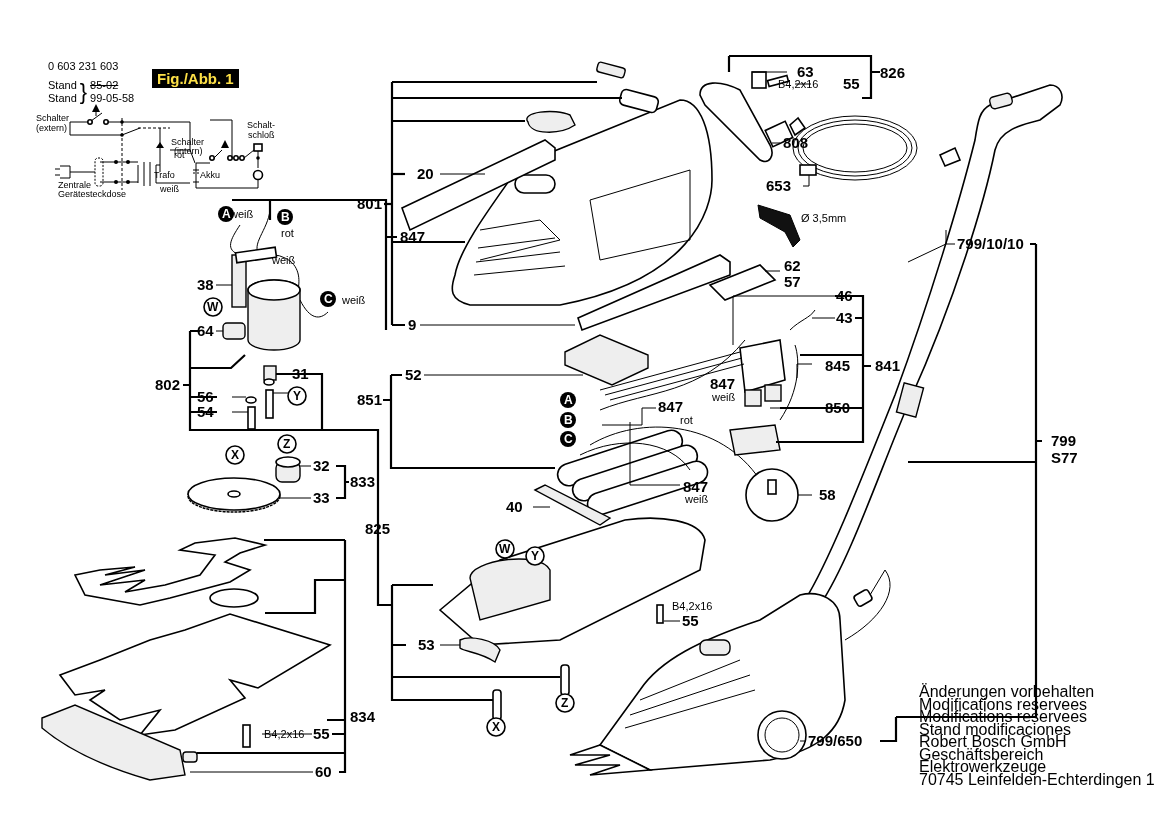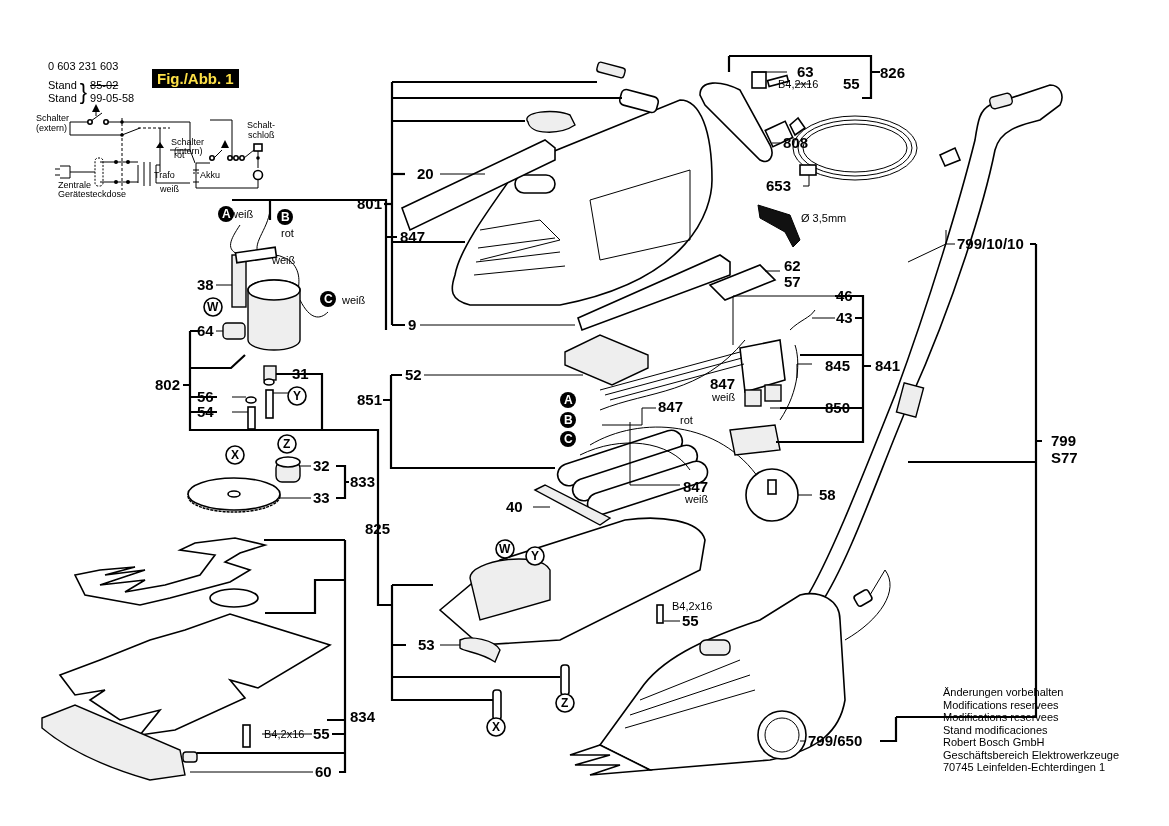--- a/index.html
+++ b/index.html
@@ -11,21 +11,21 @@
   .ln{stroke:#000;stroke-width:1;fill:none;}
   .br{stroke:#000;stroke-width:2.2;fill:none;}
   .part{stroke:#000;stroke-width:1.6;fill:#fff;}
   .partg{stroke:#000;stroke-width:1.4;fill:#eee;}
   .circ{stroke:#000;stroke-width:1.6;fill:#fff;}
   .dot{fill:#000;}
   .dotT{font-family:"Liberation Sans",sans-serif;font-weight:bold;font-size:12px;fill:#fff;}
   .circT{font-family:"Liberation Sans",sans-serif;font-weight:bold;font-size:12px;fill:#000;}
   #header{position:absolute;left:48px;top:60px;font-size:11px;line-height:13px;}
   #fig-badge{position:absolute;left:152px;top:69px;background:#000;color:#fde047;font-weight:bold;font-size:15px;padding:1px 5px;}
-  #footer{position:absolute;left:919px;top:686px;font-size:11px;line-height:12.5px;margin-left:24px;}
+  #footer{position:absolute;left:919px;top:686px;font-size:16px;line-height:12.5px;}
   #footer .b{font-weight:normal;}
   .strike{text-decoration:line-through;}
 </style>
 </head>
 <body>
 
 <div id="header">
   <div>0 603 231 603</div>
   <div style="margin-top:6px;display:flex;align-items:center;">
     <div>

